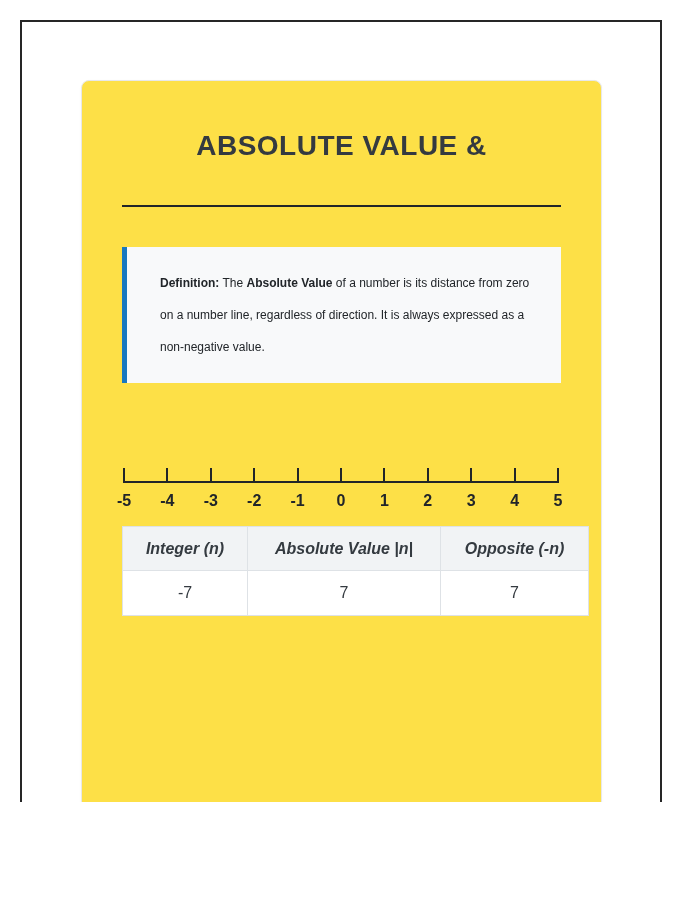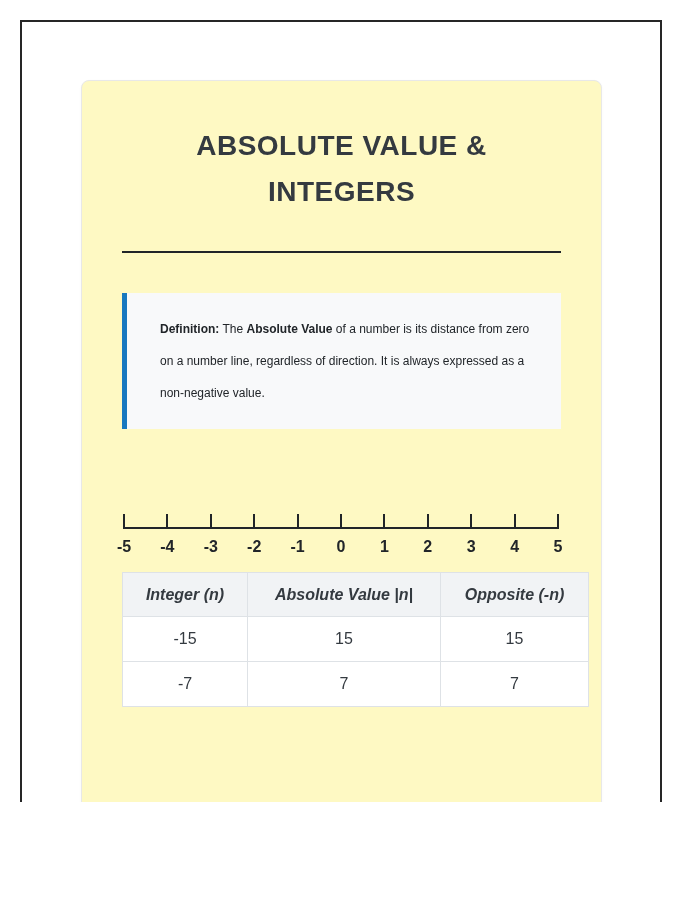--- a/index.html
+++ b/index.html
@@ -30,21 +30,21 @@
     box-sizing: border-box;
     border: 2px solid #262626;
     background: #ffffff;
   }
   .card {
     position: absolute;
     left: 59px; top: 58px;
     width: 521px;
     height: 780px;
     box-sizing: border-box;
-    background: #fef9c3;
+    background: #fde047;
     border: 1px solid #e8e8e8;
     border-radius: 8px;
     padding: 40px;
     box-shadow: 0 1px 3px rgba(0,0,0,0.03);
   }
   .title {
     margin: 2px 0 0 0;
     font-size: 28px;
     line-height: 46px;
     font-weight: 700;
@@ -134,21 +134,21 @@
   .col-2 { width: 184px; }
   .col-3 { width: 139px; margin-top: 26px; }
 </style>
 </head>
 <body>
 
 <div class="clip">
   <div class="frame">
     <div class="card">
 
-      <h1 class="title"><span>ABSOLUTE VALUE &amp;</span><br><span>INTEGERS</span></h1>
+      <h1 class="title"><span>ABSOLUTE VALUE &amp;</span><br></h1>
 
 
       <hr class="divider">
 
       <div class="def-box">
         <p><span class="bold">Definition:</span><span> The </span><span class="bold">Absolute Value</span><span> of a number is its distance from zero on a number line, regardless of direction. It is always expressed as a non-negative value.</span></p>
       </div>
 
       <div class="number-line" id="number-line">
         <div class="nl-axis"></div>
@@ -179,25 +179,20 @@
       <table class="data-table">
         <thead>
           <tr id="table-header-row">
               <th class="col-1">Integer (n)</th>
               <th class="col-2">Absolute Value |n|</th>
               <th class="col-3">Opposite (-n)</th>
             </tr>
         </thead>
         <tbody id="table-body">
             <tr>
-              <td>-15</td>
-              <td>15</td>
-              <td>15</td>
-            </tr>
-            <tr>
               <td>-7</td>
               <td>7</td>
               <td>7</td>
             </tr>
           </tbody>
       </table>
 
     </div>
   </div>
 </div>

